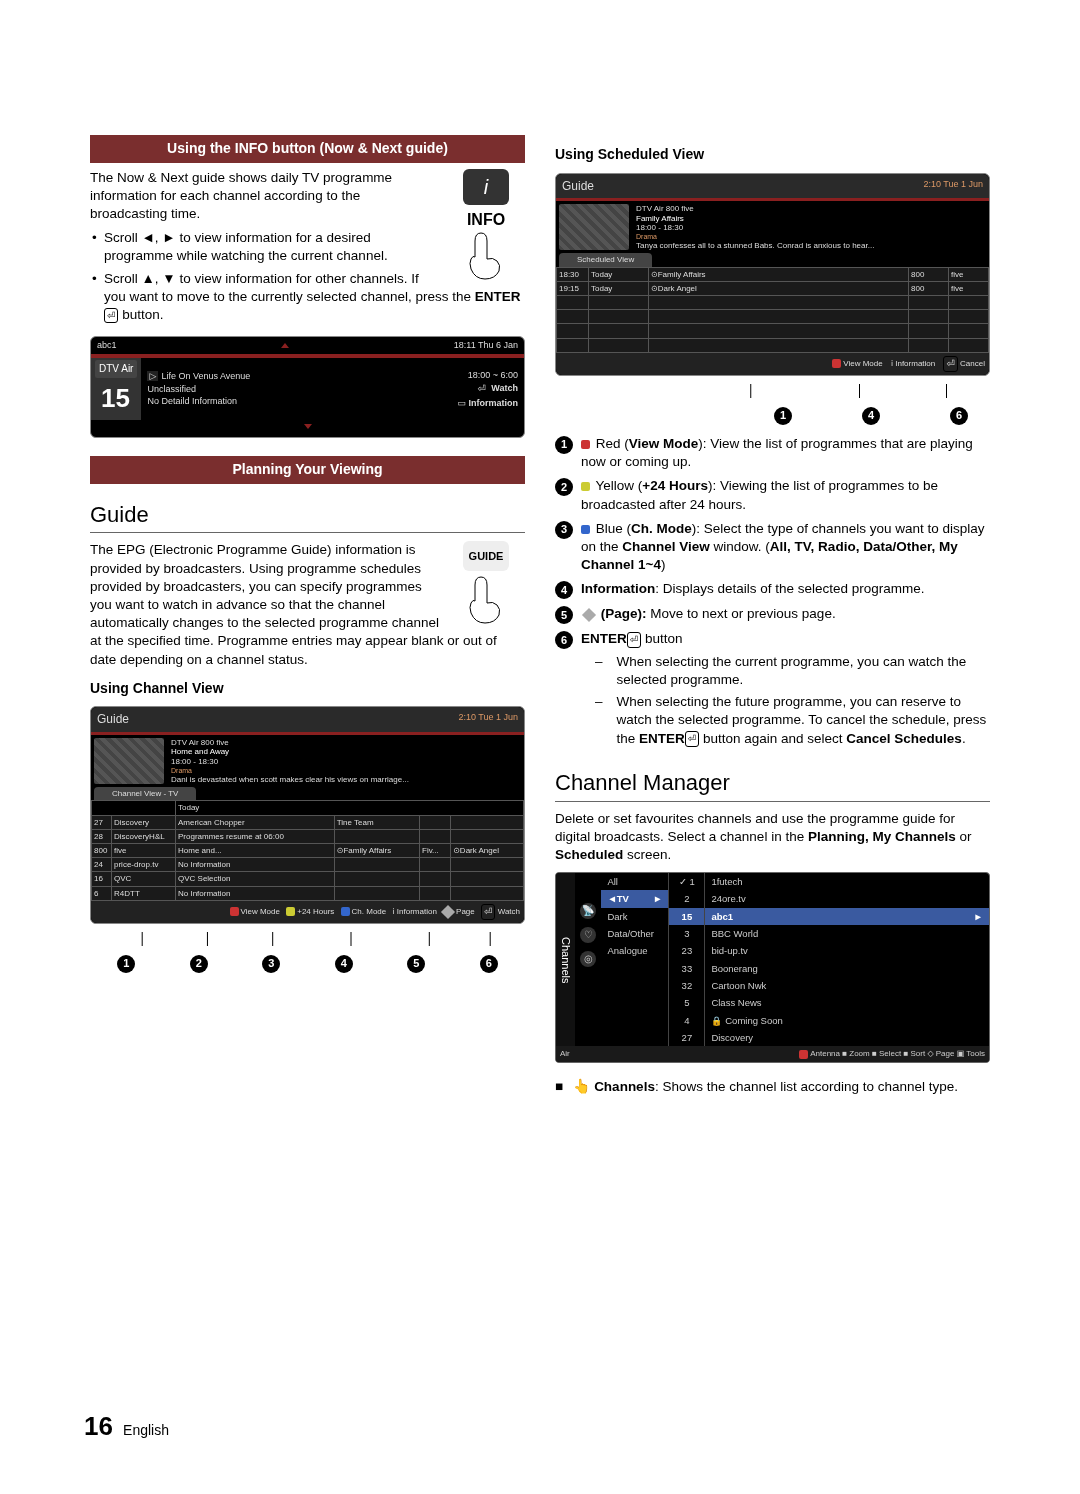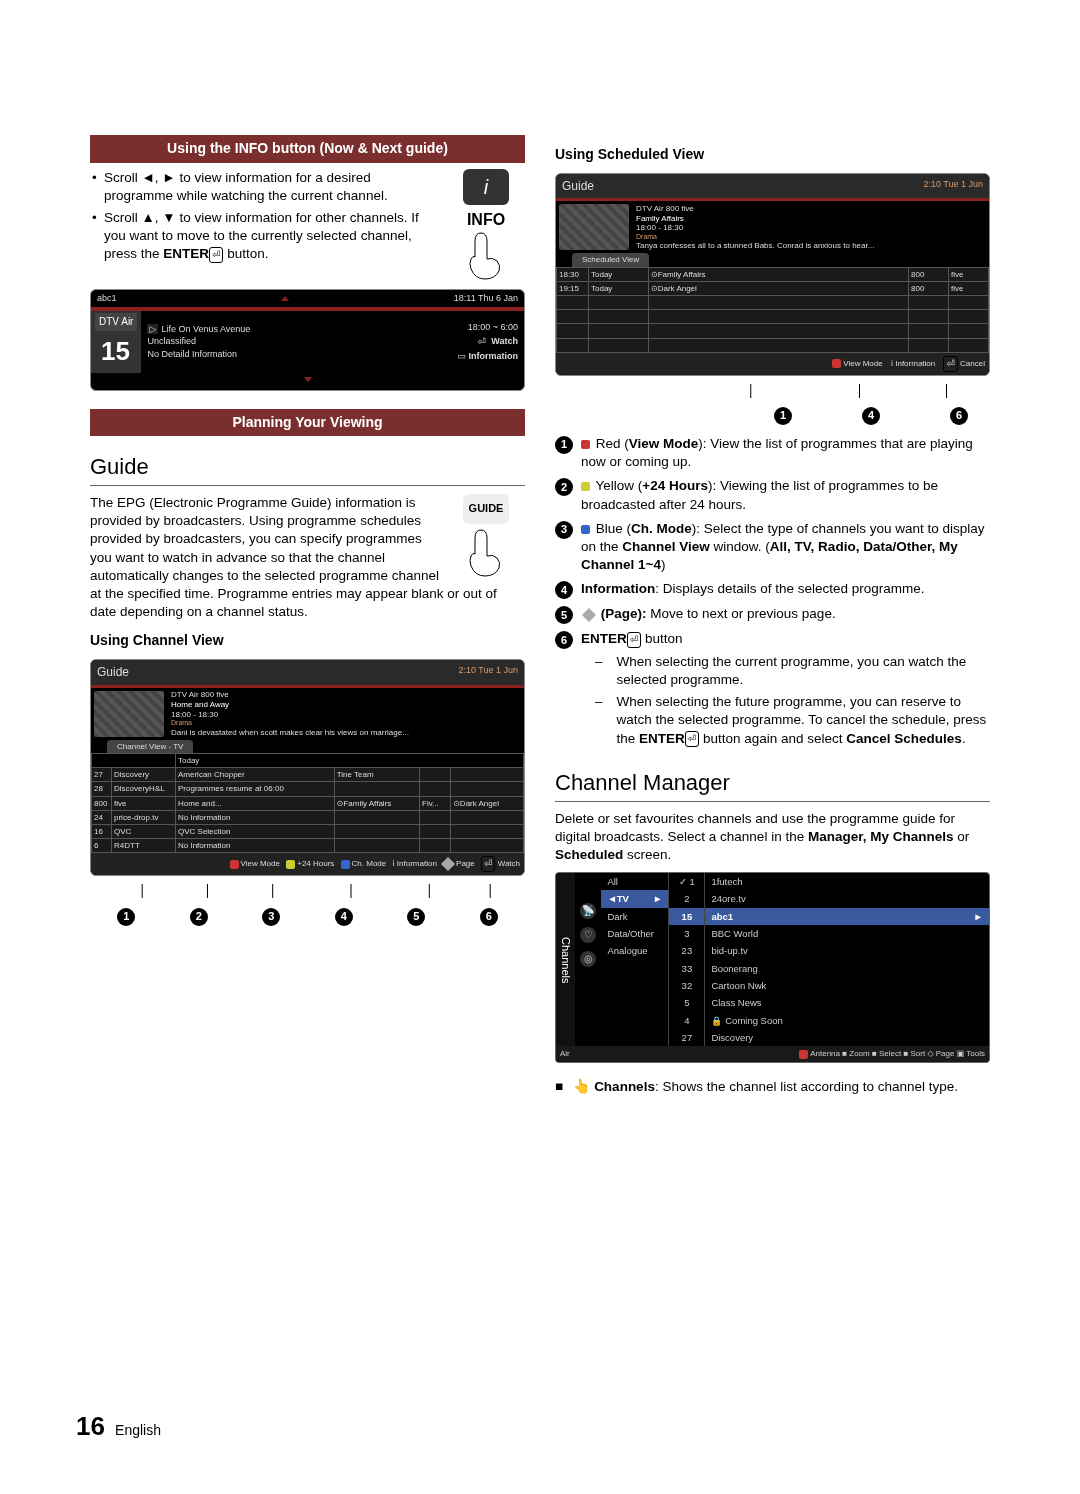--- a/index.html
+++ b/index.html
@@ -33,21 +33,21 @@
   .big15 { font-size:26px; font-weight:bold; color:#fff; padding:2px 6px;}
   .osd table { border-collapse:collapse; width:100%; color:#ddd; font-size:8px;}
   .osd td { border:1px solid #555; padding:1px 2px; }
   .osd .footer { background:#222; padding:3px 4px; text-align:right; font-size:8px; border-bottom-left-radius:6px;border-bottom-right-radius:6px;}
   .color-dot { display:inline-block; width:9px;height:9px;border-radius:2px;vertical-align:middle;margin-right:2px;}
   .red{background:#c33;} .yellow{background:#cc3;} .blue{background:#36c;}
   .thumb { width:70px; height:46px; background:#555; background-image:repeating-linear-gradient(45deg,#444,#444 4px,#555 4px,#555 8px); border-radius:2px; margin:3px;}
   .osd .meta { padding:2px 4px; font-size:8px; line-height:1.2; flex:1;}
   .osd .meta .title{ color:#fff;}
   .osd .meta .drama{ color:#d96; font-size:7px;}
-  .osd .tab { background:#444; display:inline-block; padding:1px 10px; font-size:8px; border-radius:4px 4px 0 0; margin-left:16px;}
+  .osd .tab { background:#444; display:inline-block; padding:1px 18px; font-size:8px; border-radius:4px 4px 0 0; margin-left:3px;}
   .osd .br { height:3px; background:#8a2020;}
   .osd .tr td { background:#1a1a1a;}
   .osd .trh td { background:#000;}
 
   
   .callouts { display:flex; justify-content:space-around; margin:4px 0 10px 0; }
   .circ { width:18px;height:18px;border-radius:50%;background:#000;color:#fff;font-size:11px;font-weight:bold;display:flex;align-items:center;justify-content:center;}
 
   
   .numlist { list-style:none; padding:0; }
@@ -66,21 +66,21 @@
   .cm .cols { display:flex; flex:1;}
   .cm .c1 { width:68px; border-right:1px solid #444;}
   .cm .c2 { width:36px; border-right:1px solid #444; text-align:center;}
   .cm .c3 { flex:1;}
   .cm .row { padding:2px 6px;}
   .cm .hi { background:#3a5aa0; color:#fff; font-weight:bold;}
   .cm .footer { background:#1a1a1a; padding:2px 4px; font-size:8px; display:flex; justify-content:space-between;}
   .cm .icons { width:26px; display:flex; flex-direction:column; align-items:center; gap:8px; padding-top:30px;}
   .cm .icons span { width:16px;height:16px; background:#333; border-radius:50%; display:flex;align-items:center;justify-content:center;font-size:10px;}
 
-  .pgfoot { position:absolute; bottom:50px; left:72px; font-size:22px; font-weight:bold;}
+  .pgfoot { position:absolute; bottom:50px; left:80px; font-size:22px; font-weight:bold;}
   .pgfoot span { font-size:14px; font-weight:normal; margin-left:4px;}
   .clearfix::after { content:""; display:table; clear:both;}
   .diamond { display:inline-block; width:10px;height:10px; background:#aaa; transform:rotate(45deg); vertical-align:middle; margin:0 3px;}
   .enter-icon { display:inline-block; border:1px solid #000; border-radius:3px; padding:0 2px; font-size:10px; vertical-align:middle;}
   .lock { font-size:9px;}
   .arrow-up,.arrow-dn{display:inline-block;width:0;height:0;border-left:4px solid transparent;border-right:4px solid transparent;}
   .arrow-up{border-bottom:5px solid #8a2020;}
   .arrow-dn{border-top:5px solid #8a2020;}
 </style>
 </head>
@@ -94,20 +94,21 @@
       <div class="section-header">Using the INFO button (Now &amp; Next guide)</div>
 
       <div class="clearfix" style="margin-top:6px;">
         <div class="remote-btn">
           <div class="btn">i</div>
           <div class="lbl">INFO</div>
           <svg width="50" height="50">
               <path d="M14 10 q0 -8 6 -8 q6 0 6 8 v18 q6 -2 10 2 q4 4 2 10 q-4 8 -14 8 q-10 0 -14 -10 q-2 -6 0 -10 q2 -4 4 -2 z" fill="none" stroke="#000" stroke-width="1"></path>
             </svg>
         </div>
+        <p>The Now &amp; Next guide shows daily TV programme information for each channel according to the broadcasting time.</p>
         <ul class="blist">
           <li>Scroll ◄, ► to view information for a desired programme while watching the current channel.</li>
           <li>
             <span>Scroll ▲, ▼ to view information for other channels. If you want to move to the currently selected channel, press the </span><span class="bold">ENTER</span><span class="enter-icon">⏎</span><span> button.</span>
           </li>
         </ul>
       </div>
 
       
       <div class="osd" style="padding-bottom:2px;">
@@ -374,21 +375,21 @@
             <li>
                   <span><span>When selecting the future programme, you can reserve to watch the selected programme. To cancel the schedule, press the </span><span class="bold">ENTER</span><span class="enter-icon">⏎</span><span> button again and select </span><span class="bold">Cancel Schedules</span><span>.</span></span>
                 </li>
           </ul>
         </div>
           </li>
       </ul>
 
       <h2 class="subhead">Channel Manager</h2>
       <p>
-        <span>Delete or set favourites channels and use the programme guide for digital broadcasts. Select a channel in the </span><span class="bold">Manager, My Channels</span><span> or </span><span class="bold">Scheduled</span><span> screen.</span>
+        <span>Delete or set favourites channels and use the programme guide for digital broadcasts. Select a channel in the </span><span class="bold">Planning, My Channels</span><span> or </span><span class="bold">Scheduled</span><span> screen.</span>
       </p>
 
       <div class="cm">
         <div class="body">
           <div class="sidebar">Channels</div>
           <div class="icons">
             <span>📡</span>
             <span>♡</span>
             <span>◎</span>
           </div>

